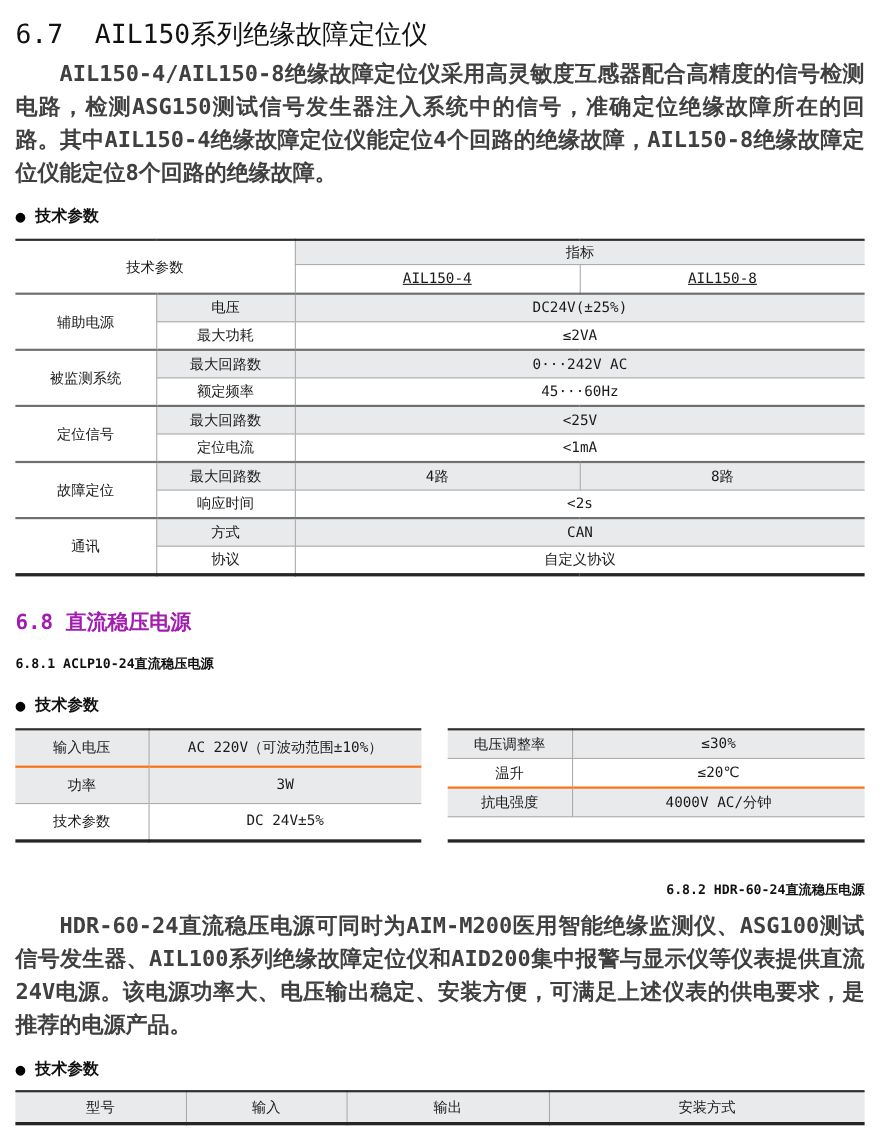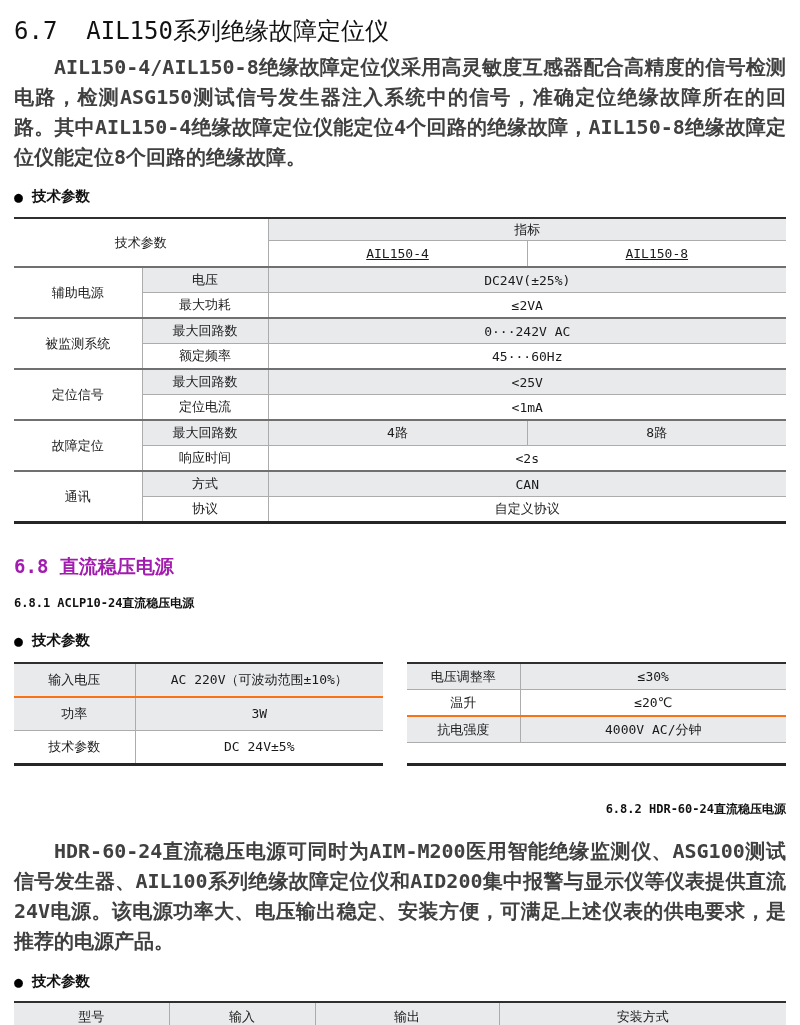--- a/index.html
+++ b/index.html
@@ -192,21 +192,21 @@
           <td class="shade">4000V AC/分钟</td>
         </tr>
         <tr class="filler">
           <td colspan="2"></td>
         </tr>
       </tbody>
     </table>
   </div>
 
   <div class="h-sub" style="margin-top:32px;text-align:right;">6.8.2 HDR-60-24直流稳压电源</div>
-  <div class="para" style="margin-top:16px;">HDR-60-24直流稳压电源可同时为AIM-M200医用智能绝缘监测仪、ASG100测试信号发生器、AIL100系列绝缘故障定位仪和AID200集中报警与显示仪等仪表提供直流24V电源。该电源功率大、电压输出稳定、安装方便，可满足上述仪表的供电要求，是推荐的电源产品。</div>
+  <div class="para" style="margin-top:6px;">HDR-60-24直流稳压电源可同时为AIM-M200医用智能绝缘监测仪、ASG100测试信号发生器、AIL100系列绝缘故障定位仪和AID200集中报警与显示仪等仪表提供直流24V电源。该电源功率大、电压输出稳定、安装方便，可满足上述仪表的供电要求，是推荐的电源产品。</div>
 
   <div class="bullet-line" style="margin-top:16px;">
     <span class="dot">●</span>
     <span class="blabel">技术参数</span>
   </div>
 
   <table class="t4 doc-table">
     <colgroup>
         <col style="width:155px">
         <col style="width:146px">

